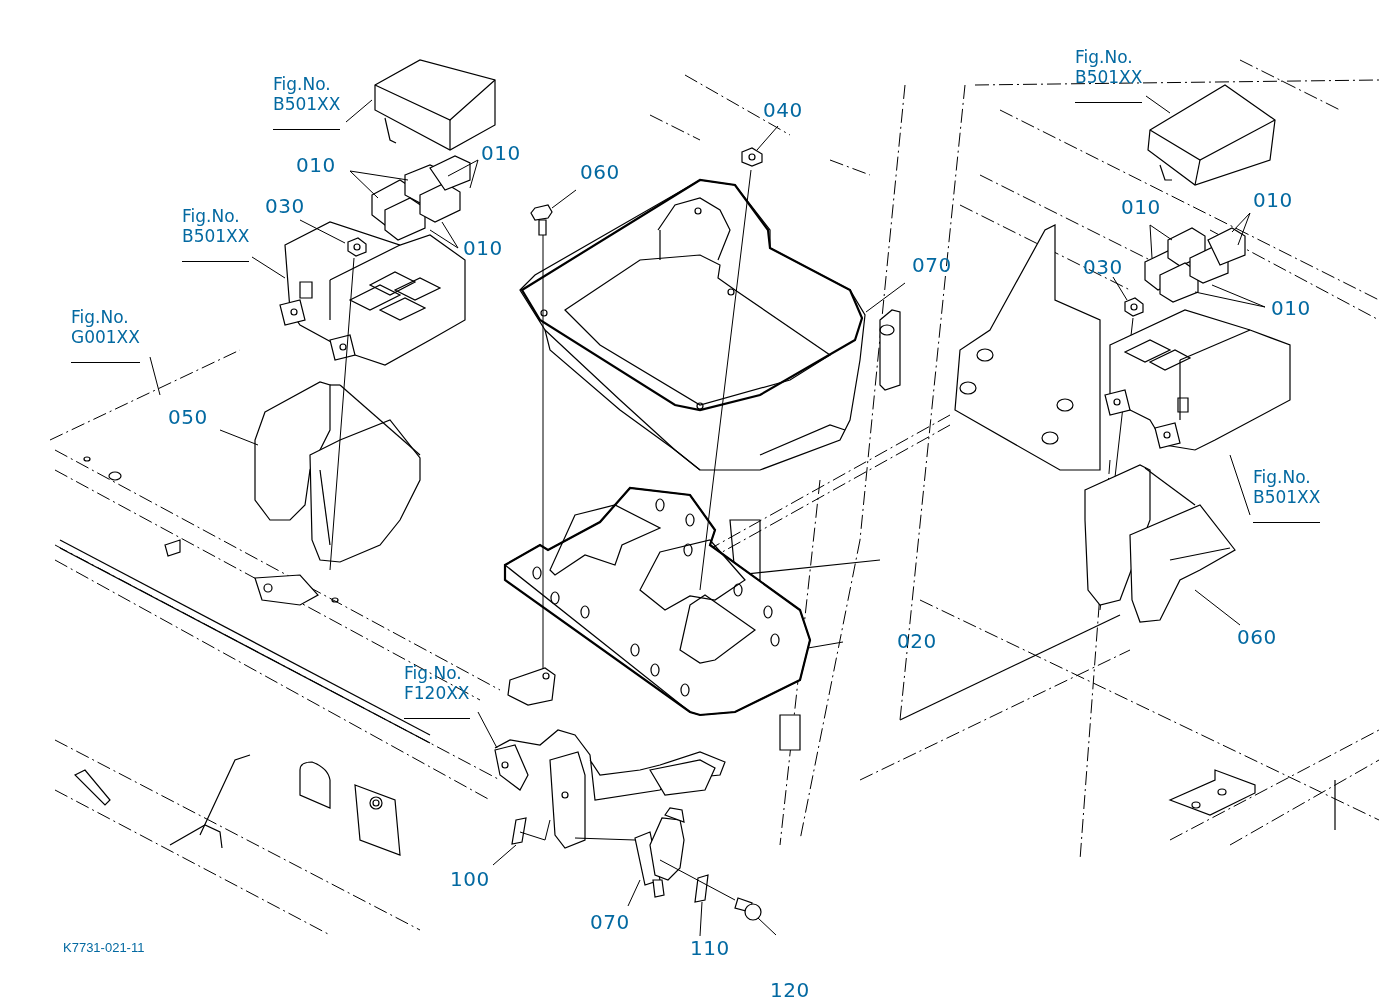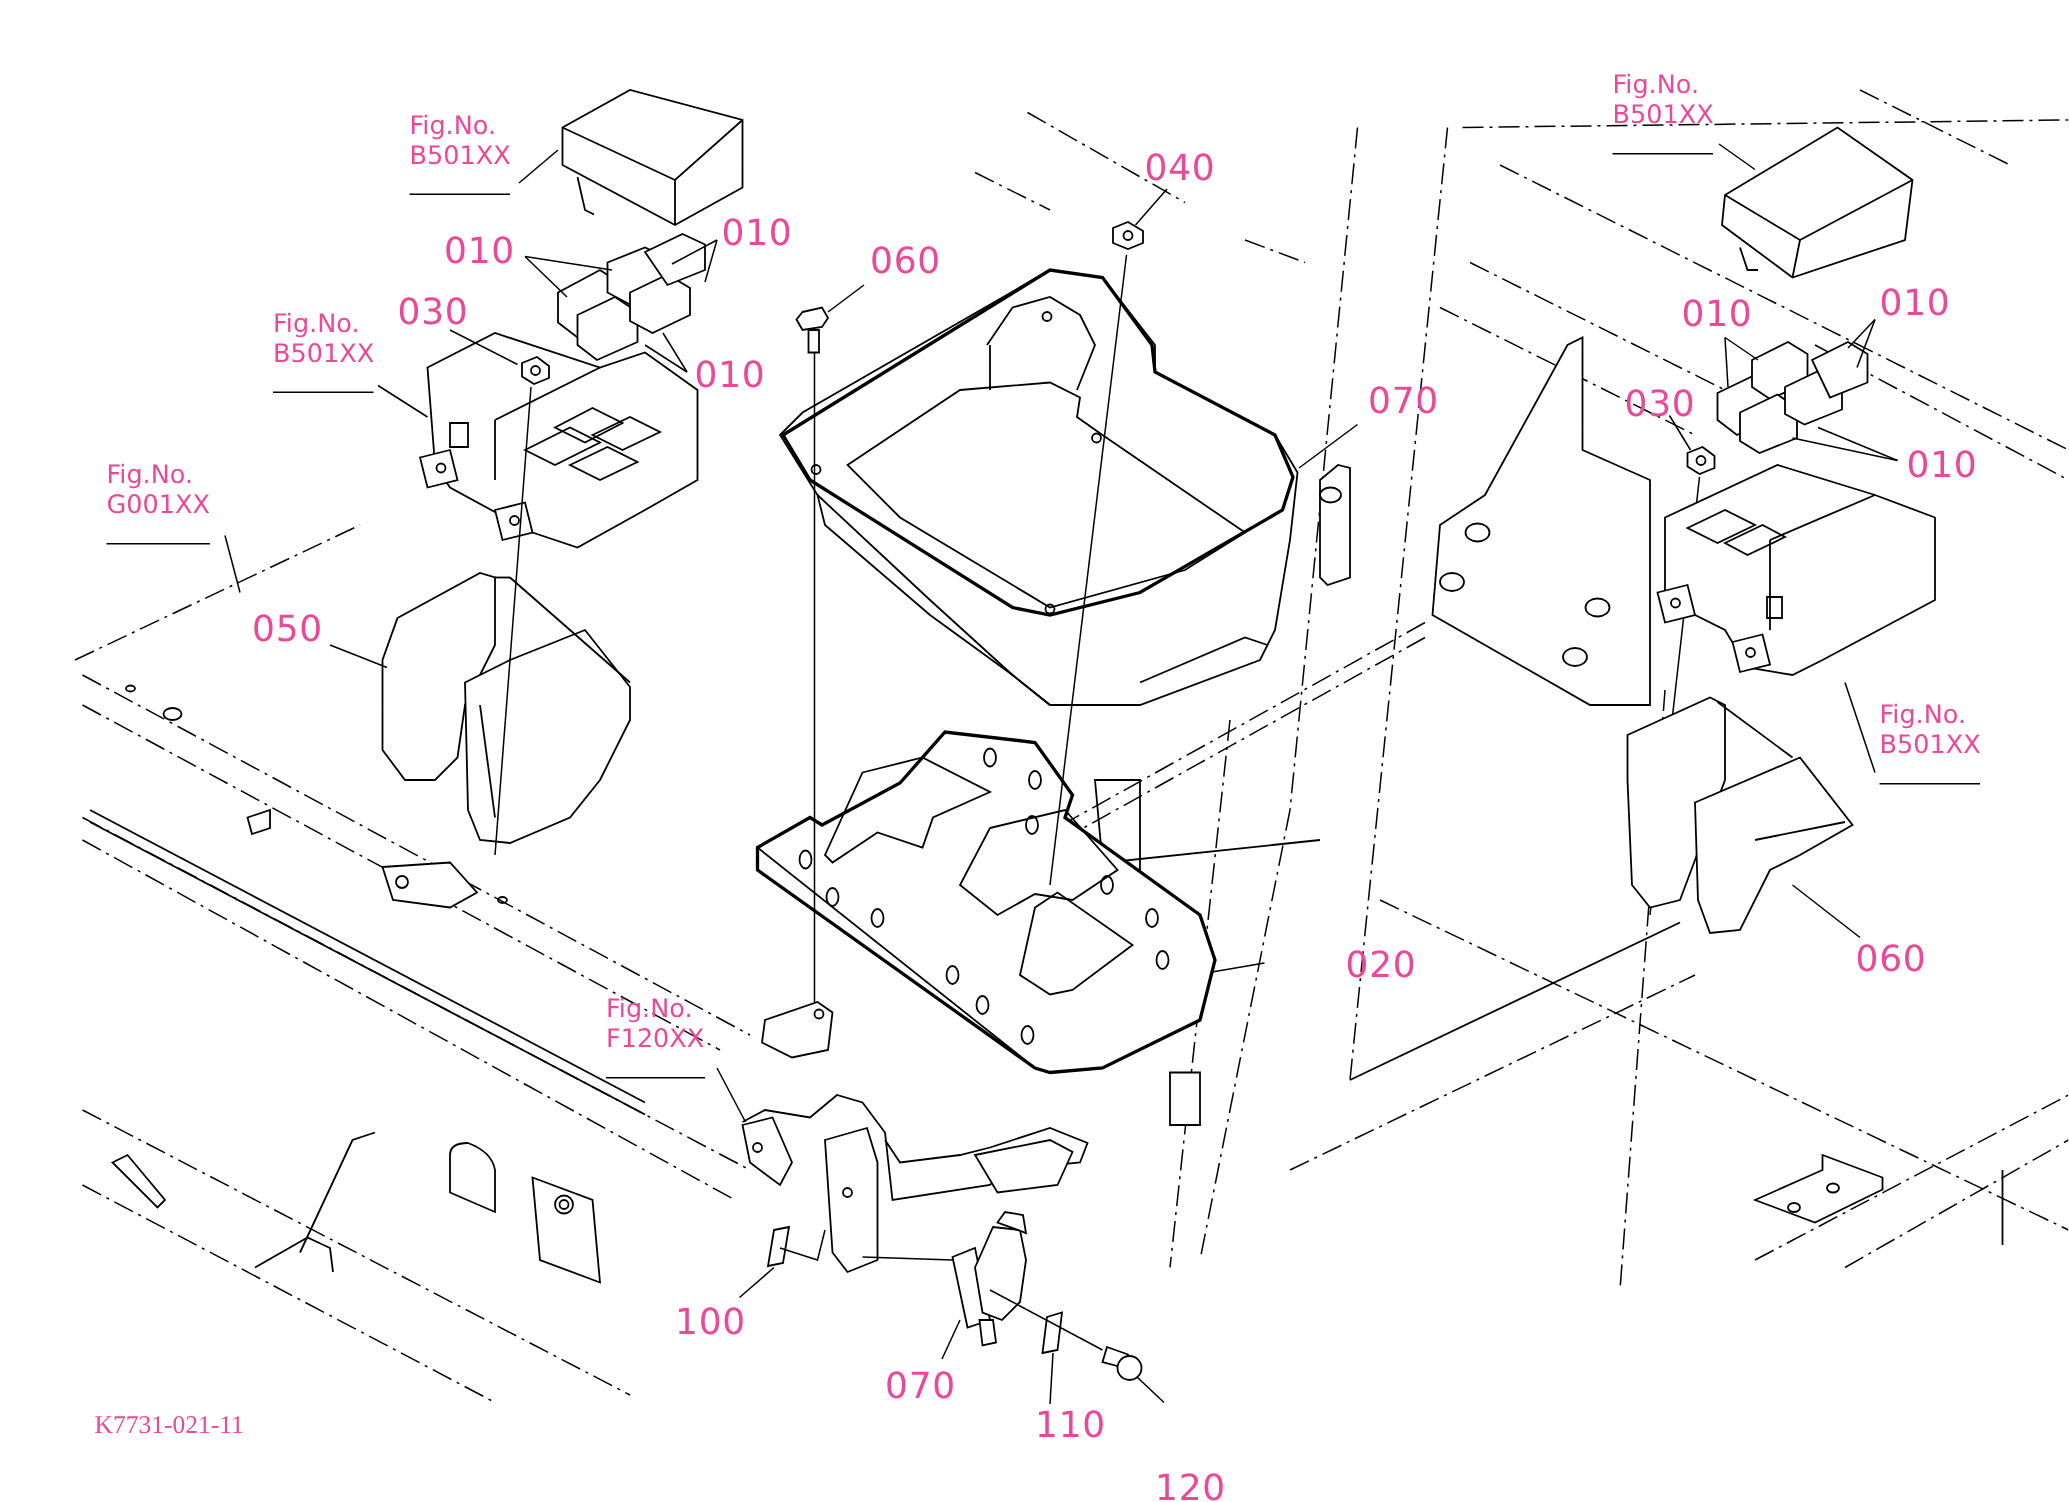--- a/index.html
+++ b/index.html
@@ -3,25 +3,25 @@
 <meta charset="utf-8">
 <style>
   html, body { margin: 0; padding: 0; background: #ffffff; }
   body { width: 1379px; height: 1001px; position: relative; overflow: hidden; font-family: "DejaVu Sans", sans-serif; }
   #diagram { position: absolute; left: 0; top: 0; width: 1379px; height: 1001px; }
   .ln { fill: none; stroke: #000; stroke-width: 1.2; }
   .thk { fill: none; stroke: #000; stroke-width: 2.2; }
   .dash { fill: none; stroke: #000; stroke-width: 1; stroke-dasharray: 14 4 2 4; }
   .leader { fill: none; stroke: #000; stroke-width: 1; }
   .part { fill: #fff; stroke: #000; stroke-width: 1.2; }
-  .lbl { position: absolute; color: #ec4899; font-family: "DejaVu Sans", sans-serif; white-space: nowrap; line-height: 1; }
-  .num { font-size: 24px; letter-spacing: 0.5px; }
+  .lbl { position: absolute; color: #0369a1; font-family: "DejaVu Sans", sans-serif; white-space: nowrap; line-height: 1; }
+  .num { font-size: 20px; letter-spacing: 0.5px; }
   .fig { font-size: 17px; }
   .fig .code { display: block; border-bottom: 1.3px solid #000; padding-bottom: 16px; margin-top: 3px; }
-  .ref { font-size: 17px; font-family: Liberation Serif, serif; }
+  .ref { font-size: 13px; font-family: Liberation Sans, sans-serif; }
 </style>
 </head>
 <body>
 
 <svg id="diagram" viewBox="0 0 1379 1001" xmlns="http://www.w3.org/2000/svg">
 
   <g>
     <path class="dash" d="M50 440 L240 350"></path>
     <path class="dash" d="M55 450 L500 690"></path>
     <path class="dash" d="M55 470 L480 700"></path>

